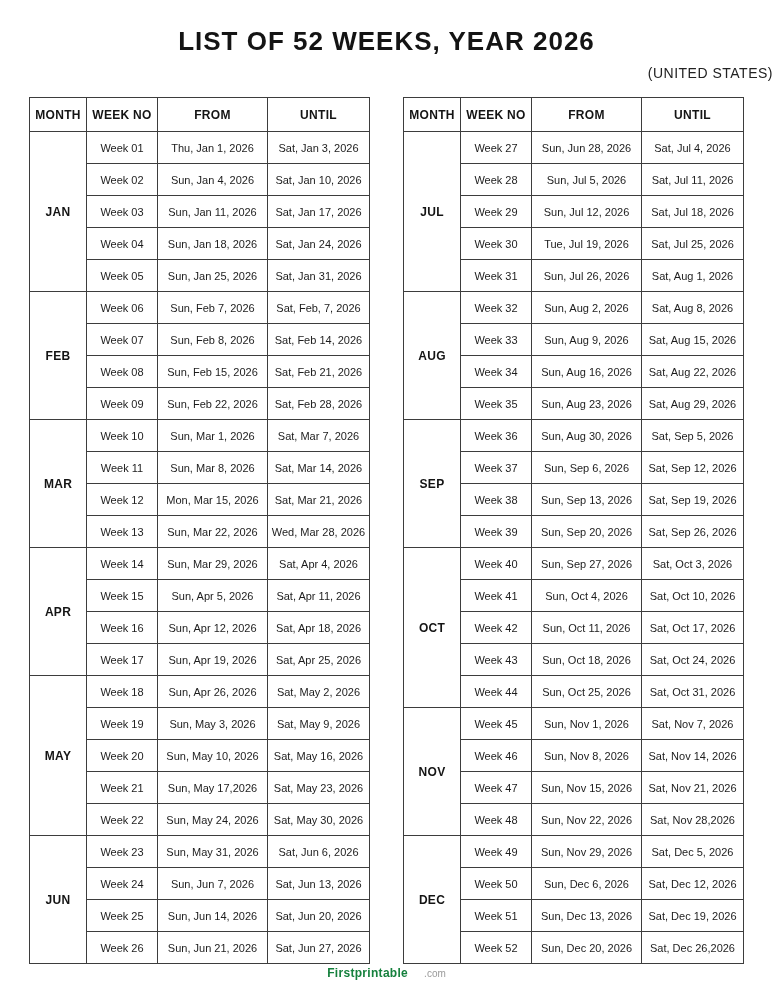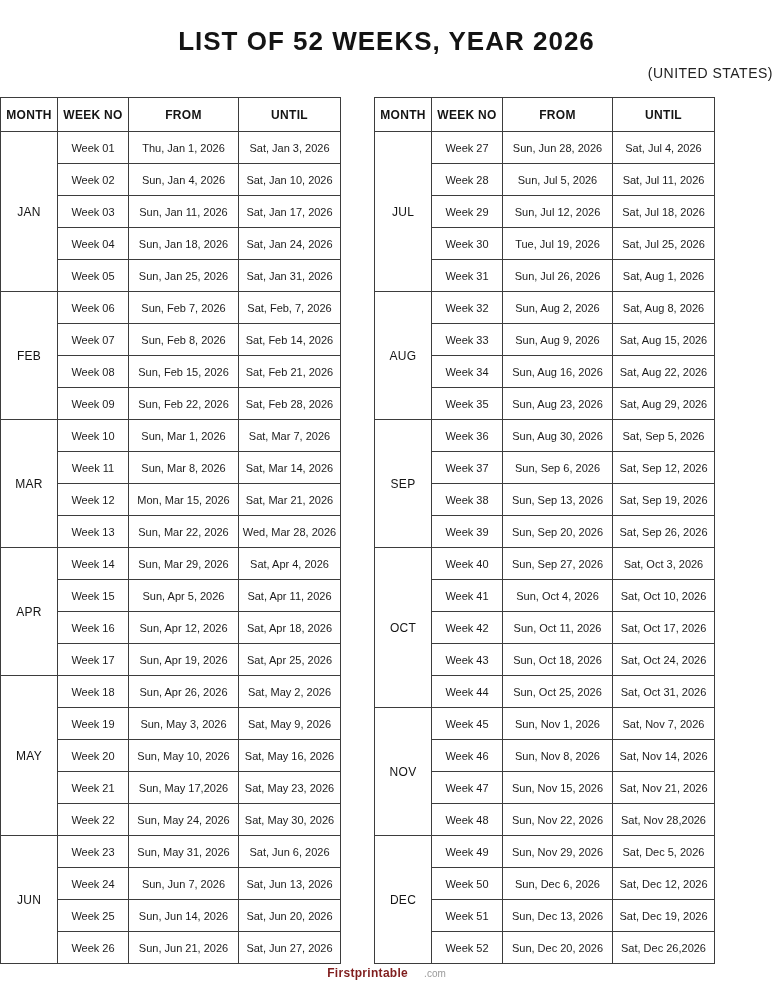--- a/index.html
+++ b/index.html
@@ -25,20 +25,21 @@
     text-align: right;
     margin-top: 8px;
     font-size: 14px;
     font-weight: 500;
     letter-spacing: 0.5px;
     color: #222222;
   }
 
   .tables-wrap {
     display: flex;
+    justify-content: center;
     gap: 33px;
     margin-top: 16px;
   }
   table.weeks-table {
     border-collapse: collapse;
     table-layout: fixed;
     width: 340px;
     background: #ffffff;
   }
   table.weeks-table th,
@@ -57,37 +58,37 @@
     color: #141414;
   }
   table.weeks-table td {
     height: 32px;
     font-size: 11px;
     font-weight: 500;
     color: #1c1c1c;
   }
   table.weeks-table td.month-cell {
     font-size: 12px;
-    font-weight: 400;
+    font-weight: 700;
     letter-spacing: 0.3px;
     color: #141414;
   }
 
   .footer {
     position: absolute;
     left: 0;
     right: 0;
     top: 963px;
     text-align: center;
   }
   .footer .brand {
     font-size: 12px;
     font-weight: 700;
     letter-spacing: 0.3px;
-    color: #7f1d1d;
+    color: #15803d;
   }
   .footer .tld {
     font-size: 10px;
     font-weight: 400;
     color: #9a9a9a;
     margin-left: 16px;
   }
 </style>
 </head>
 <body>

